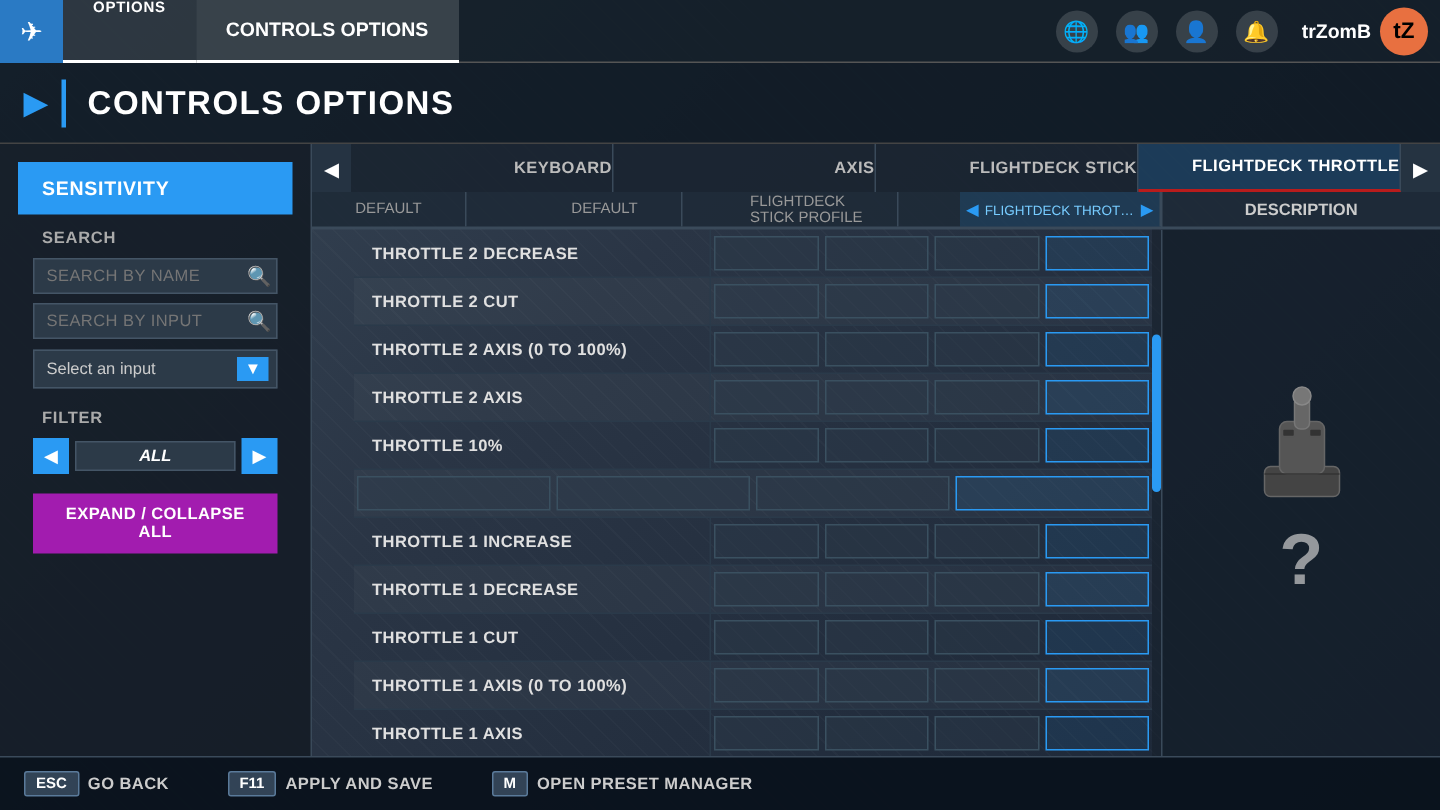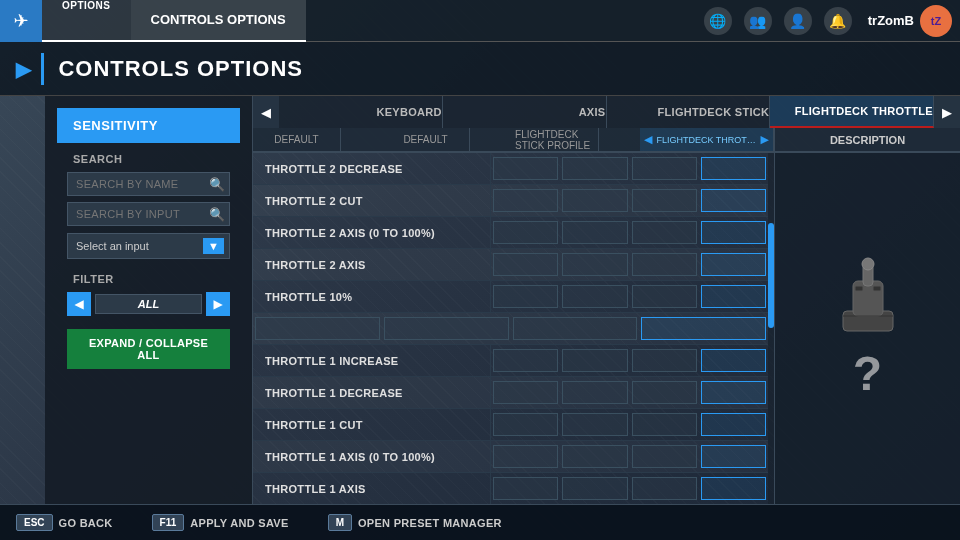--- a/index.html
+++ b/index.html
@@ -107,22 +107,22 @@
       margin-right: 6px;
     }
     .topbar-avatar {
       width: 32px;
       height: 32px;
       border-radius: 50%;
       background: #e87040;
       display: flex;
       align-items: center;
       justify-content: center;
-      color: #4c1d95;
-      font-size: 11px;
+      color: #000000;
+      font-size: 15px;
       font-weight: bold;
     }
 
     
     .main {
       position: absolute;
       top: 42px;
       left: 0; right: 0;
       bottom: 36px;
       z-index: 5;
@@ -167,21 +167,20 @@
 
     
     .sidebar {
       width: 208px;
       background: rgba(20,28,38,0.9);
       flex-shrink: 0;
       display: flex;
       flex-direction: column;
       padding: 12px;
       border-right: 1px solid #3a4a5a;
-      margin-left: 45px;
     }
 
     .sensitivity-btn {
       background: #2a9af3;
       color: white;
       font-size: 13px;
       font-weight: bold;
       padding: 10px 16px;
       letter-spacing: 0.5px;
       cursor: pointer;
@@ -280,21 +279,21 @@
       color: white;
       font-size: 11px;
       font-weight: bold;
       text-align: center;
       padding: 3px 0;
       font-style: italic;
     }
 
     .expand-btn {
       margin: 10px 10px 0;
-      background: #15803d;
+      background: #a21caf;
       color: white;
       font-size: 11px;
       font-weight: bold;
       padding: 8px 10px;
       text-align: center;
       cursor: pointer;
       letter-spacing: 0.3px;
     }
 
     
@@ -389,20 +388,21 @@
       background: rgba(30,42,55,0.9);
       border-left: 1px solid #3a4a5a;
       border-bottom: 1px solid #3a4a5a;
     }
 
     
     .table-wrap {
       display: flex;
       flex: 1;
       overflow: hidden;
+      padding-left: 28px;
     }
 
     .table-main {
       flex: 1;
       overflow-y: auto;
       overflow-x: hidden;
     }
     .table-main::-webkit-scrollbar {
       width: 6px;
     }

